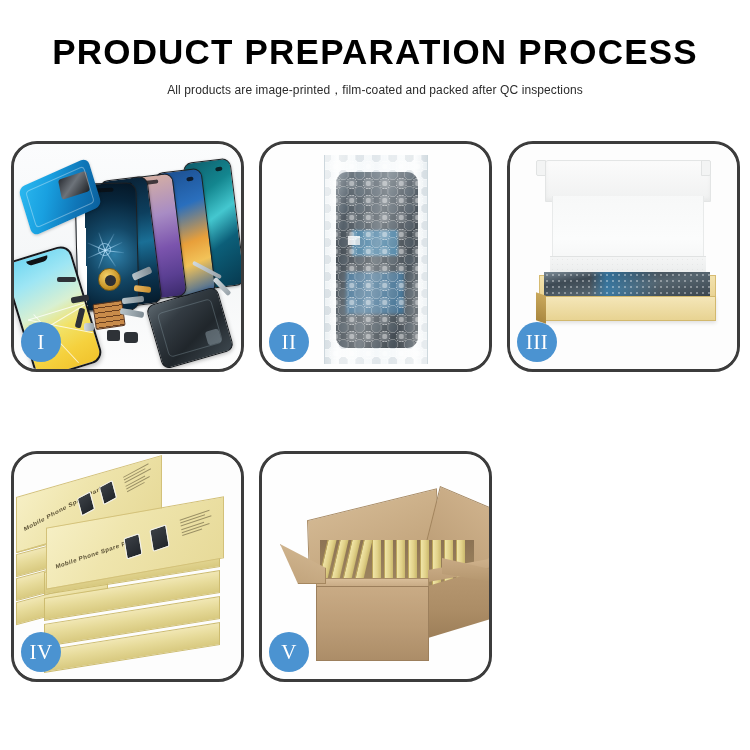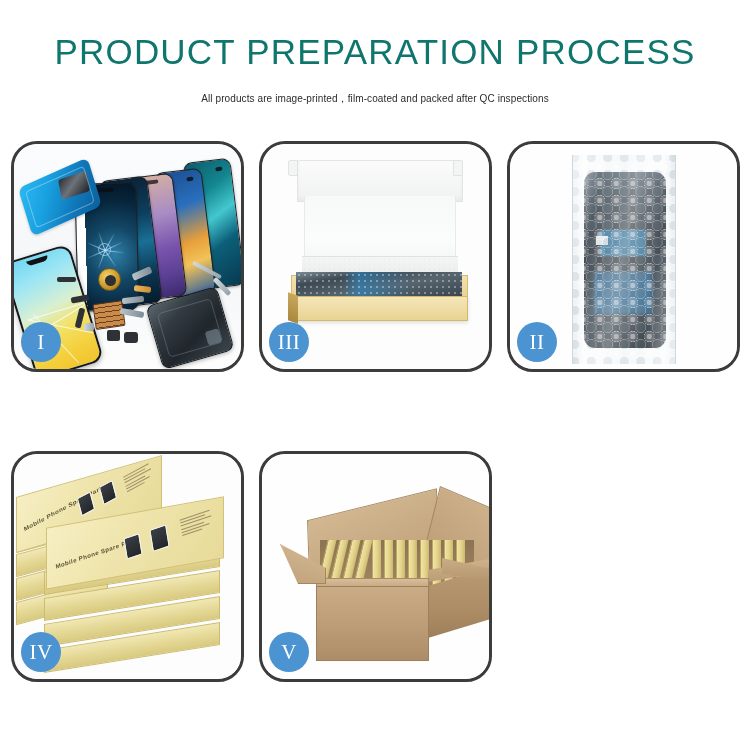--- a/index.html
+++ b/index.html
@@ -23,29 +23,29 @@
   
   .header {
     position: absolute;
     top: 34px;
     left: 0;
     width: 750px;
     text-align: center;
   }
   .main-title {
     font-size: 35px;
-    font-weight: normal;
+    font-weight: bold;
     letter-spacing: 1.2px;
-    color: #0f766e;
+    color: #000000;
     line-height: 1.05;
     white-space: nowrap;
   }
   .sub-title {
-    margin-top: 21px;
-    font-size: 10px;
+    margin-top: 11px;
+    font-size: 12px;
     color: #2b2b2b;
     letter-spacing: 0.1px;
     white-space: nowrap;
   }
 
   
   .grid {
     position: absolute;
     top: 141px;
     left: 11px;
@@ -598,49 +598,49 @@
         <div class="screw" style="right:22px;bottom:18px;"></div>
         <div class="screw" style="right:14px;bottom:26px;"></div>
         <div class="screw" style="right:28px;bottom:30px;"></div>
         <div class="housing"></div>
       </div>
       <div class="badge">I</div>
     </div>
 
     <div class="panel">
       <div class="panel-art">
-        <div class="p3-bg"></div>
-        <div class="lid-back"></div>
-        <div class="lid-tab l"></div>
-        <div class="lid-tab r"></div>
-        <div class="lid-inner"></div>
-        <div class="foam"></div>
-        <div class="box3-body"></div>
-        <div class="box3-contents"></div>
-        <div class="box3-front"></div>
-        <div class="box3-lcorner"></div>
-      </div>
-      <div class="badge">III</div>
-    </div>
-
-    <div class="panel">
-      <div class="panel-art">
         <div class="p2-bg"></div>
         <div class="wrap-sleeve">
           <div class="wrap-inner">
             <div class="wrap-blue1"></div>
             <div class="wrap-blue2"></div>
             <div class="wrap-white"></div>
           </div>
           <div class="bubbles"></div>
           <div class="bubbles2"></div>
           <div class="sleeve-sheen"></div>
         </div>
       </div>
       <div class="badge">II</div>
+    </div>
+
+    <div class="panel">
+      <div class="panel-art">
+        <div class="p3-bg"></div>
+        <div class="lid-back"></div>
+        <div class="lid-tab l"></div>
+        <div class="lid-tab r"></div>
+        <div class="lid-inner"></div>
+        <div class="foam"></div>
+        <div class="box3-body"></div>
+        <div class="box3-contents"></div>
+        <div class="box3-front"></div>
+        <div class="box3-lcorner"></div>
+      </div>
+      <div class="badge">III</div>
     </div>
 
     <div class="panel">
       <div class="panel-art">
         <div class="p4-bg"></div>
         <div class="stackwrap">
 
           <div class="kedge" style="left:2px;top:64px;width:92px;transform:skewY(-15deg);"></div>
           <div class="kedge" style="left:2px;top:88px;width:92px;transform:skewY(-15deg);"></div>
           <div class="kedge" style="left:2px;top:112px;width:92px;transform:skewY(-15deg);"></div>

